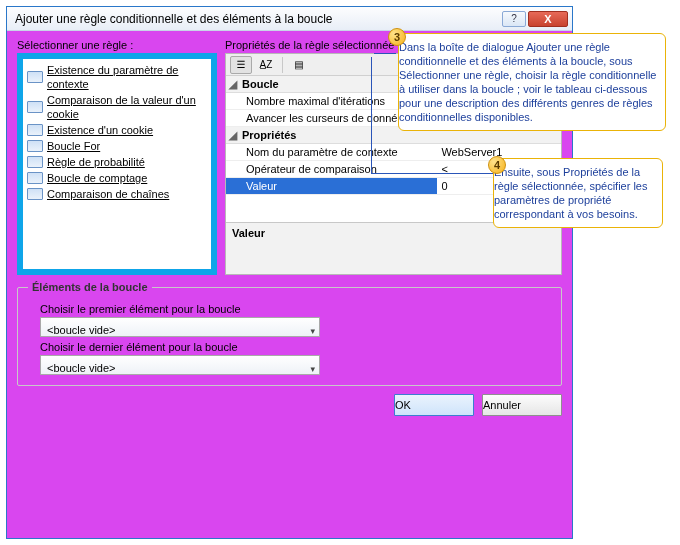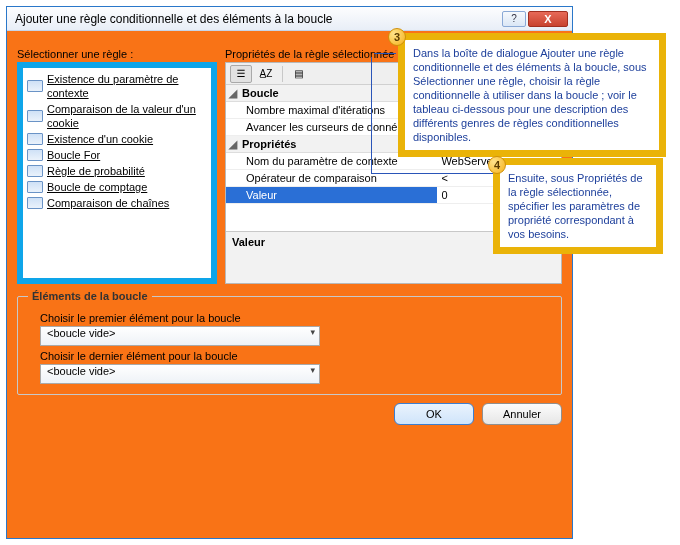--- a/index.html
+++ b/index.html
@@ -11,21 +11,21 @@
     width: 680px;
     height: 545px;
     position: relative;
     overflow: hidden;
   }
   .dialog {
     position: absolute;
     left: 6px; top: 6px;
     width: 567px; height: 533px;
     border: 1px solid #2a77c9;
-    background: #f97316;
+    background: #d946ef;
     display: flex;
     flex-direction: column;
   }
   .titlebar {
     height: 24px;
     background: linear-gradient(#fdfdfe, #e8eef7);
     border-bottom: 1px solid #c8d5e8;
     display: flex;
     align-items: center;
     padding: 0 4px 0 8px;
@@ -49,21 +49,20 @@
     font-weight: bold;
     font-size: 11px;
   }
   .body {
     flex: 1;
     padding: 8px 10px 10px 10px;
     display: flex;
     flex-direction: column;
     gap: 6px;
     overflow: hidden;
-    margin-top: 9px;
   }
   .top-panels {
     display: flex;
     gap: 8px;
     height: 236px;
   }
   .panel-label { margin-bottom: 2px; }
   .panel-left, .panel-right {
     display: flex;
     flex-direction: column;
@@ -180,54 +179,54 @@
   }
   fieldset.loop legend { padding: 0 4px; color: #333; font-weight: bold; }
   .loop-field-label { margin: 4px 0 2px 12px; }
   .combo {
     margin-left: 12px;
     width: 280px;
     height: 20px;
     border: 1px solid #a9a9a9;
     background: linear-gradient(#fff,#eef2f7);
     display: flex;
-    align-items: flex-start;
+    align-items: flex-end;
     padding: 0 4px 0 6px;
     justify-content: space-between;
   }
   .combo .chev { font-size: 9px; color: #444; }
   .button-row {
     display: flex;
     justify-content: flex-end;
     gap: 8px;
     padding-top: 2px;
   }
   .btn {
     min-width: 80px;
     height: 22px;
     border: 1px solid #8f8f8f;
     background: linear-gradient(#fcfcfc,#e6e6e6);
-    border-radius: 6px;
-    display: flex; align-items: center; justify-content: center;
+    border-radius: 1px;
+    display: flex; align-items: center; 
   }
   .btn.primary {
     border-color: #3c7ed0;
     background: linear-gradient(#eaf3fd,#cfe4fb);
   }
 
   
   .callout {
     position: absolute;
     font-size: 11px;
     line-height: 14px;
     color: #1d3f9b;
-    border: 7px solid #eab308;
-    border-radius: 0;
-    background: #fff;
-    padding: 6px 8px;
+    border: 1px solid #eab308;
+    border-radius: 6px;
+    background: #fff;
+    padding: 6px 0;
     z-index: 20;
     box-shadow: 0 0 0 1px rgba(255,255,255,0.6) inset;
   }
   .callout-num {
     position: absolute;
     width: 18px; height: 18px;
     border-radius: 50%;
     background: radial-gradient(circle at 30% 30%, #ffe28a, #f6b21a);
     border: 1px solid #cf900a;
     color: #5a3b00;

